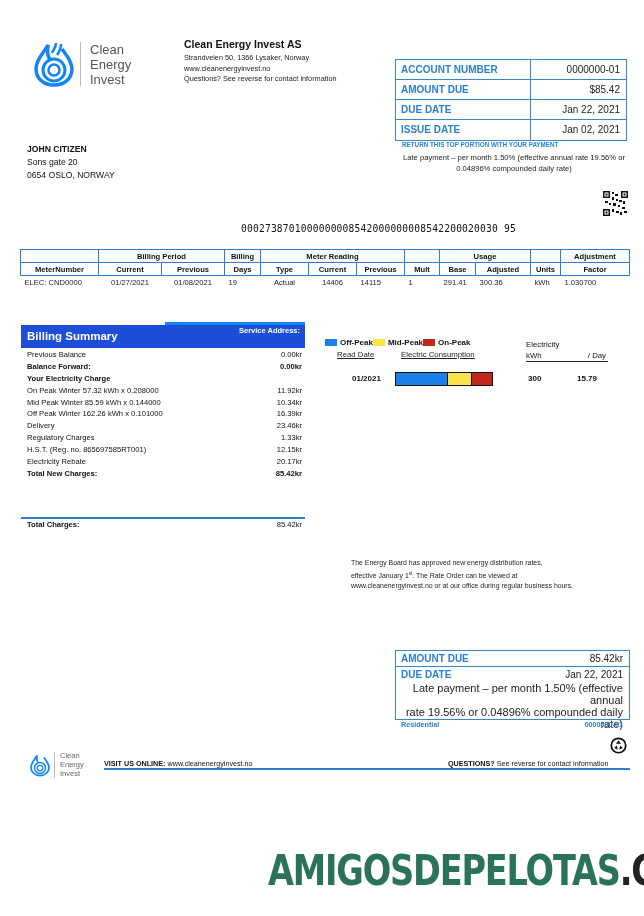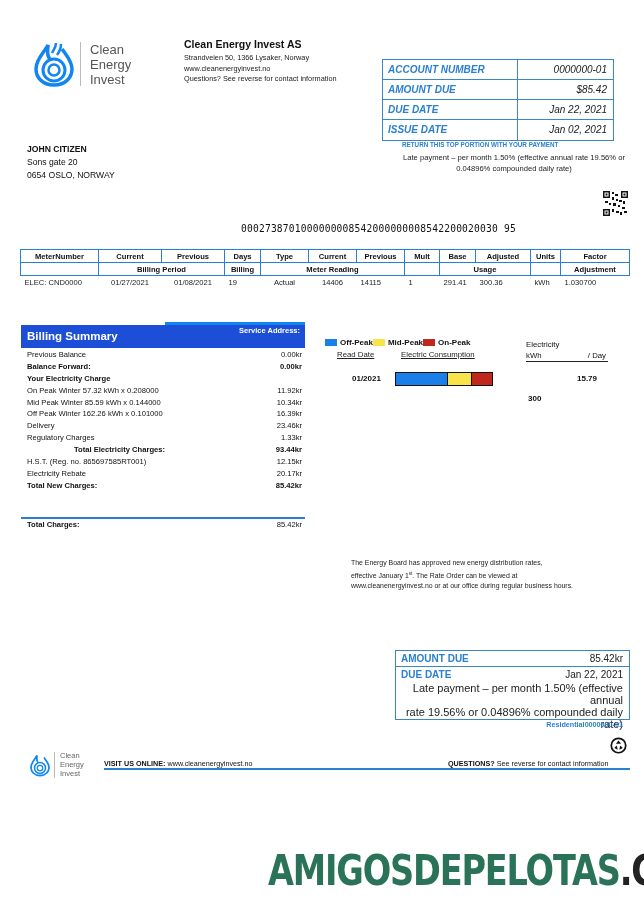--- a/index.html
+++ b/index.html
@@ -12,21 +12,21 @@
   .logo { left: 34px; top: 40px; width: 120px; height: 48px; display: flex; align-items: center; }
   .logo-mark { width: 40px; height: 46px; }
   .logo-divider { width: 1px; height: 44px; background: #bbb; margin: 0 9px 0 6px; }
   .logo-text { font-size: 13px; line-height: 15px; color: #555; font-weight: normal; }
 
   .company { left: 184px; top: 38px; }
   .company .name { font-size: 10.5px; font-weight: bold; margin-bottom: 3px; }
   .company .line { font-size: 7.3px; line-height: 10.5px; color: #222; }
 
   
-  .acct-box { left: 382px; top: 59px; width: 232px; border: 1.5px solid #3a87c8; font-style: italic; }
+  .acct-box { left: 395px; top: 59px; width: 232px; border: 1.5px solid #3a87c8; }
   .acct-row { display: flex; height: 20px; border-bottom: 1.5px solid #3a87c8; }
   .acct-row:last-child { border-bottom: none; }
   .acct-label { width: 135px; border-right: 1.5px solid #3a87c8; color: #2b7fd0; font-weight: bold; font-size: 10px; padding-left: 5px; line-height: 19px; }
   .acct-value { flex: 1; text-align: right; font-size: 10px; padding-right: 6px; line-height: 19px; color: #222; }
   .return-note { left: 402px; top: 141px; font-size: 6.3px; font-weight: bold; color: #2b7fd0; }
   .late-top { left: 398px; top: 152px; width: 232px; font-size: 7.6px; line-height: 11px; text-align: center; color: #222; }
 
   
   .cust { left: 27px; top: 143px; font-size: 8.6px; line-height: 13px; }
   .cust .nm { font-weight: bold; }
@@ -71,21 +71,21 @@
   .notice { left: 351px; top: 558px; width: 280px; font-size: 6.9px; line-height: 10.5px; color: #222; }
   .notice sup { font-size: 4.5px; }
 
   
   .stub { left: 395px; top: 650px; width: 235px; height: 70px; border: 1.5px solid #3a87c8; }
   .stub-row { display: flex; justify-content: space-between; height: 15px; padding: 0 6px 0 5px; align-items: center; }
   .stub-row.first { border-bottom: 1.5px solid #3a87c8; height: 16px; }
   .stub-row .lbl { color: #2b7fd0; font-weight: bold; font-size: 10px; }
   .stub-row .val { font-size: 10px; color: #222; }
   .stub .late { font-size: 11px; line-height: 12px; text-align: right; padding-right: 6px; color: #222; }
-  .stub-foot { left: 401px; top: 720px; width: 222px; display: flex; justify-content: flex-end; font-size: 7.2px; font-weight: bold; color: #2b7fd0; }
+  .stub-foot { left: 401px; top: 720px; width: 222px; display: flex; justify-content: space-between; font-size: 7.2px; font-weight: bold; color: #2b7fd0; }
   .recycle { left: 610px; top: 737px; width: 17px; height: 17px; }
 
   
   .logo-sm { left: 30px; top: 751px; display: flex; align-items: center; }
   .logo-sm .logo-mark { width: 20px; height: 24px; }
   .logo-sm .logo-divider { height: 26px; margin: 0 5px 0 4px; }
   .logo-sm .logo-text { font-size: 7.5px; line-height: 9px; color: #666; }
   .foot-left { left: 104px; top: 759px; font-size: 7.2px; }
   .foot-right { left: 448px; top: 759px; font-size: 7.2px; }
   .foot-rule { left: 104px; top: 768px; width: 526px; height: 2px; background: #2b7fd0; }
@@ -173,42 +173,42 @@
     <rect x="9" y="18" width="2" height="3" fill="#111"></rect>
   <rect x="13" y="20" width="3" height="2" fill="#111"></rect>
     <rect x="17" y="21" width="2" height="3" fill="#111"></rect>
     <rect x="21" y="20" width="3" height="2" fill="#111"></rect>
 </svg>
 <div class="abs barcode">0002738701000000008542000000008542200020030 95</div>
 
 <table class="abs meter">
   <tbody>
       <tr>
+    <th style="width:78px"></th>
+    <th colspan="2">Billing Period</th>
+    <th>Billing</th>
+    <th colspan="3">Meter Reading</th>
+    <th></th>
+    <th colspan="2">Usage</th>
+    <th></th>
+    <th>Adjustment</th>
+  </tr>
+  <tr>
     <th>MeterNumber</th>
     <th style="width:63px">Current</th>
     <th style="width:63px">Previous</th>
     <th style="width:36px">Days</th>
     <th style="width:48px">Type</th>
     <th style="width:48px">Current</th>
     <th style="width:48px">Previous</th>
     <th style="width:35px">Mult</th>
     <th style="width:36px">Base</th>
     <th style="width:55px">Adjusted</th>
     <th style="width:30px">Units</th>
     <th>Factor</th>
-  </tr>
-  <tr>
-    <th style="width:78px"></th>
-    <th colspan="2">Billing Period</th>
-    <th>Billing</th>
-    <th colspan="3">Meter Reading</th>
-    <th></th>
-    <th colspan="2">Usage</th>
-    <th></th>
-    <th>Adjustment</th>
   </tr>
   <tr>
     <td>ELEC: CND0000</td>
     <td class="c">01/27/2021</td>
     <td class="c">01/08/2021</td>
     <td>19</td>
     <td class="c">Actual</td>
     <td class="c">14406</td>
     <td>14115</td>
     <td>1</td>
@@ -251,24 +251,20 @@
       <span class="amt">16.39kr</span>
     </div>
   <div class="bs-row">
       <span class="lbl">Delivery</span>
       <span class="amt">23.46kr</span>
     </div>
   <div class="bs-row">
       <span class="lbl">Regulatory Charges</span>
       <span class="amt">1.33kr</span>
     </div>
-  <div class="bs-row b">
-      <span class="lbl center">Total Electricity Charges:</span>
-      <span class="amt">93.44kr</span>
-    </div>
   <div class="bs-row">
       <span class="lbl">H.S.T. (Reg. no. 865697585RT001)</span>
       <span class="amt">12.15kr</span>
     </div>
   <div class="bs-row">
       <span class="lbl">Electricity Rebate</span>
       <span class="amt">20.17kr</span>
     </div>
   <div class="bs-row b">
       <span class="lbl">Total New Charges:</span>
@@ -303,21 +299,21 @@
     <span>kWh</span>
     <span style="margin-right:2px">/ Day</span>
   </div>
 </div>
 <div class="abs cons-row" style="left:352px;">01/2021</div>
 <div class="abs cons-bar">
   <div style="width:54%; background:#1a7fe8; border-right:1px solid #111;"></div>
   <div style="width:25%; background:#f8e34a; border-right:1px solid #111;"></div>
   <div style="width:21%; background:#c0281e;"></div>
 </div>
-<div class="abs cons-row" style="left:528px;margin-top:20px;">300</div>
+<div class="abs cons-row" style="left:528px;">300</div>
 <div class="abs cons-row" style="left:577px;">15.79</div>
 
 <div class="abs notice">
   <div>The Energy Board has approved new energy distribution rates,</div>
   <div><span>effective January 1</span><sup>st</sup><span>. The Rate Order can be viewed at</span></div>
   <div>www.cleanenergyinvest.no or at our office during regular business hours.</div>
 </div>
 
 <div class="abs stub">
   <div class="stub-row first">

